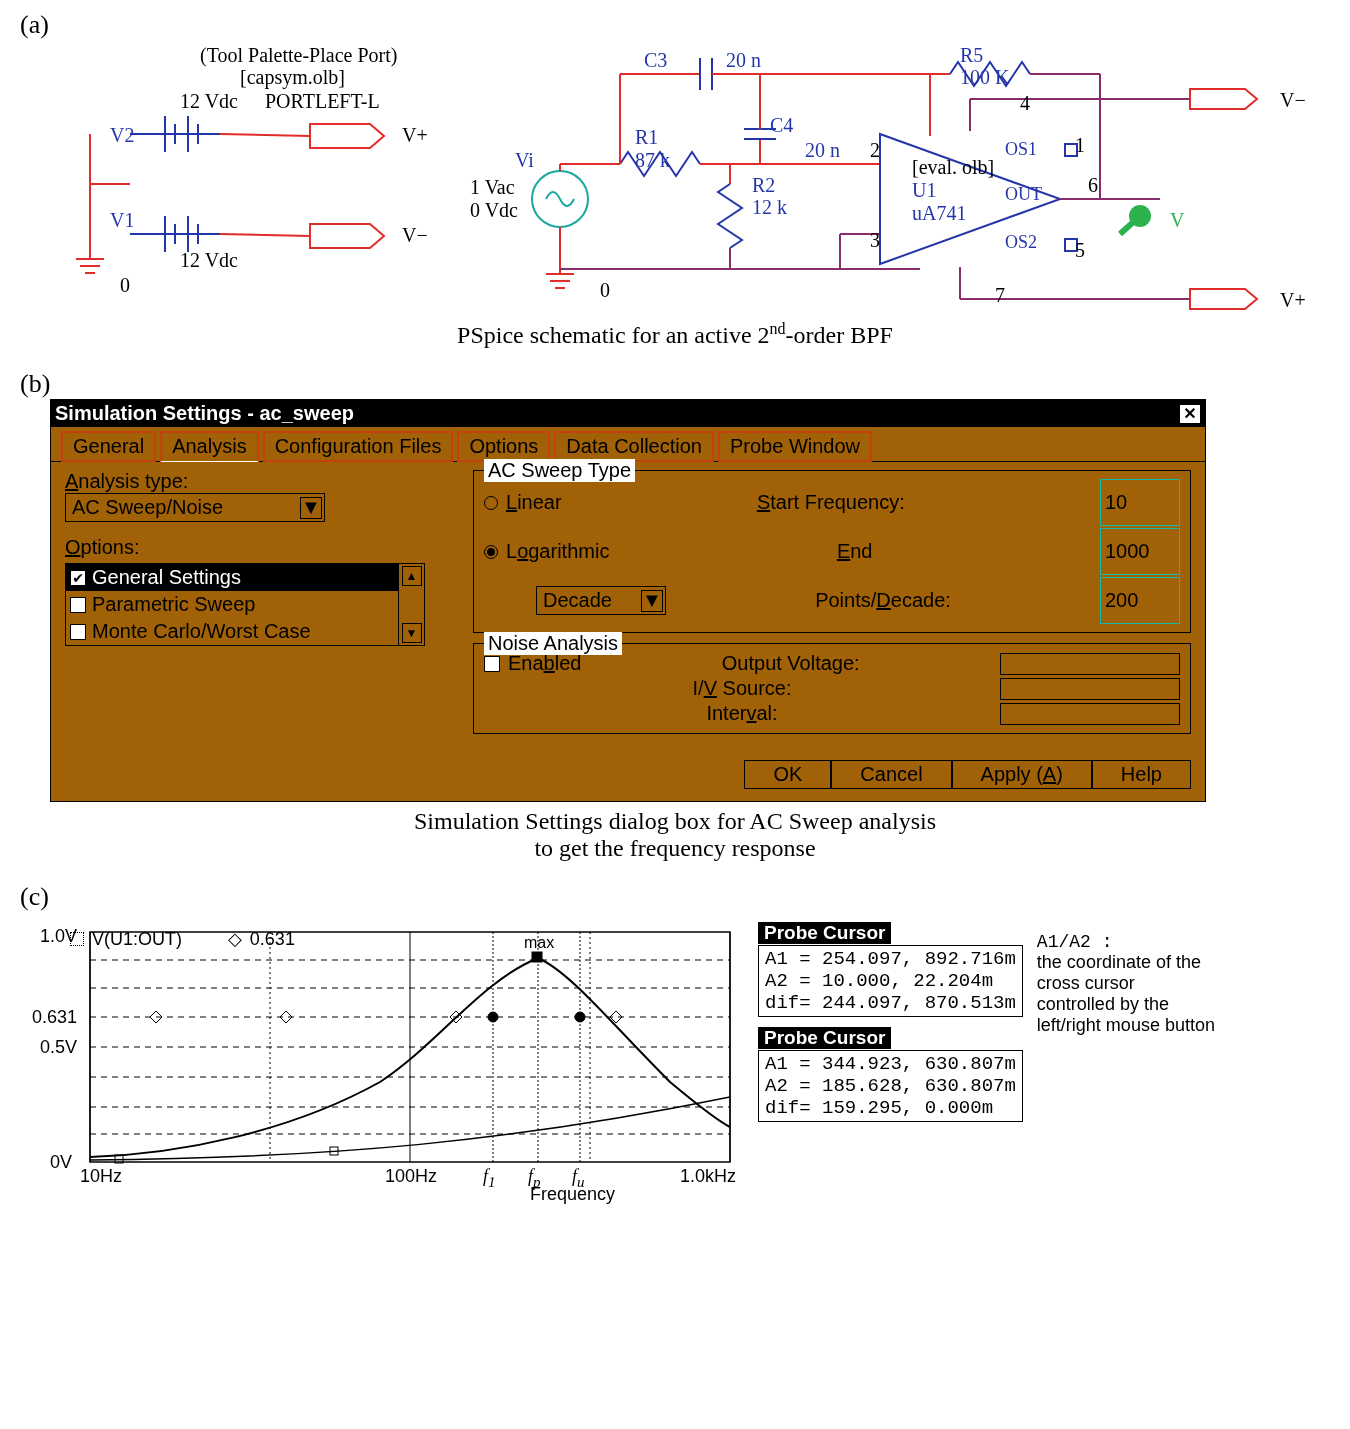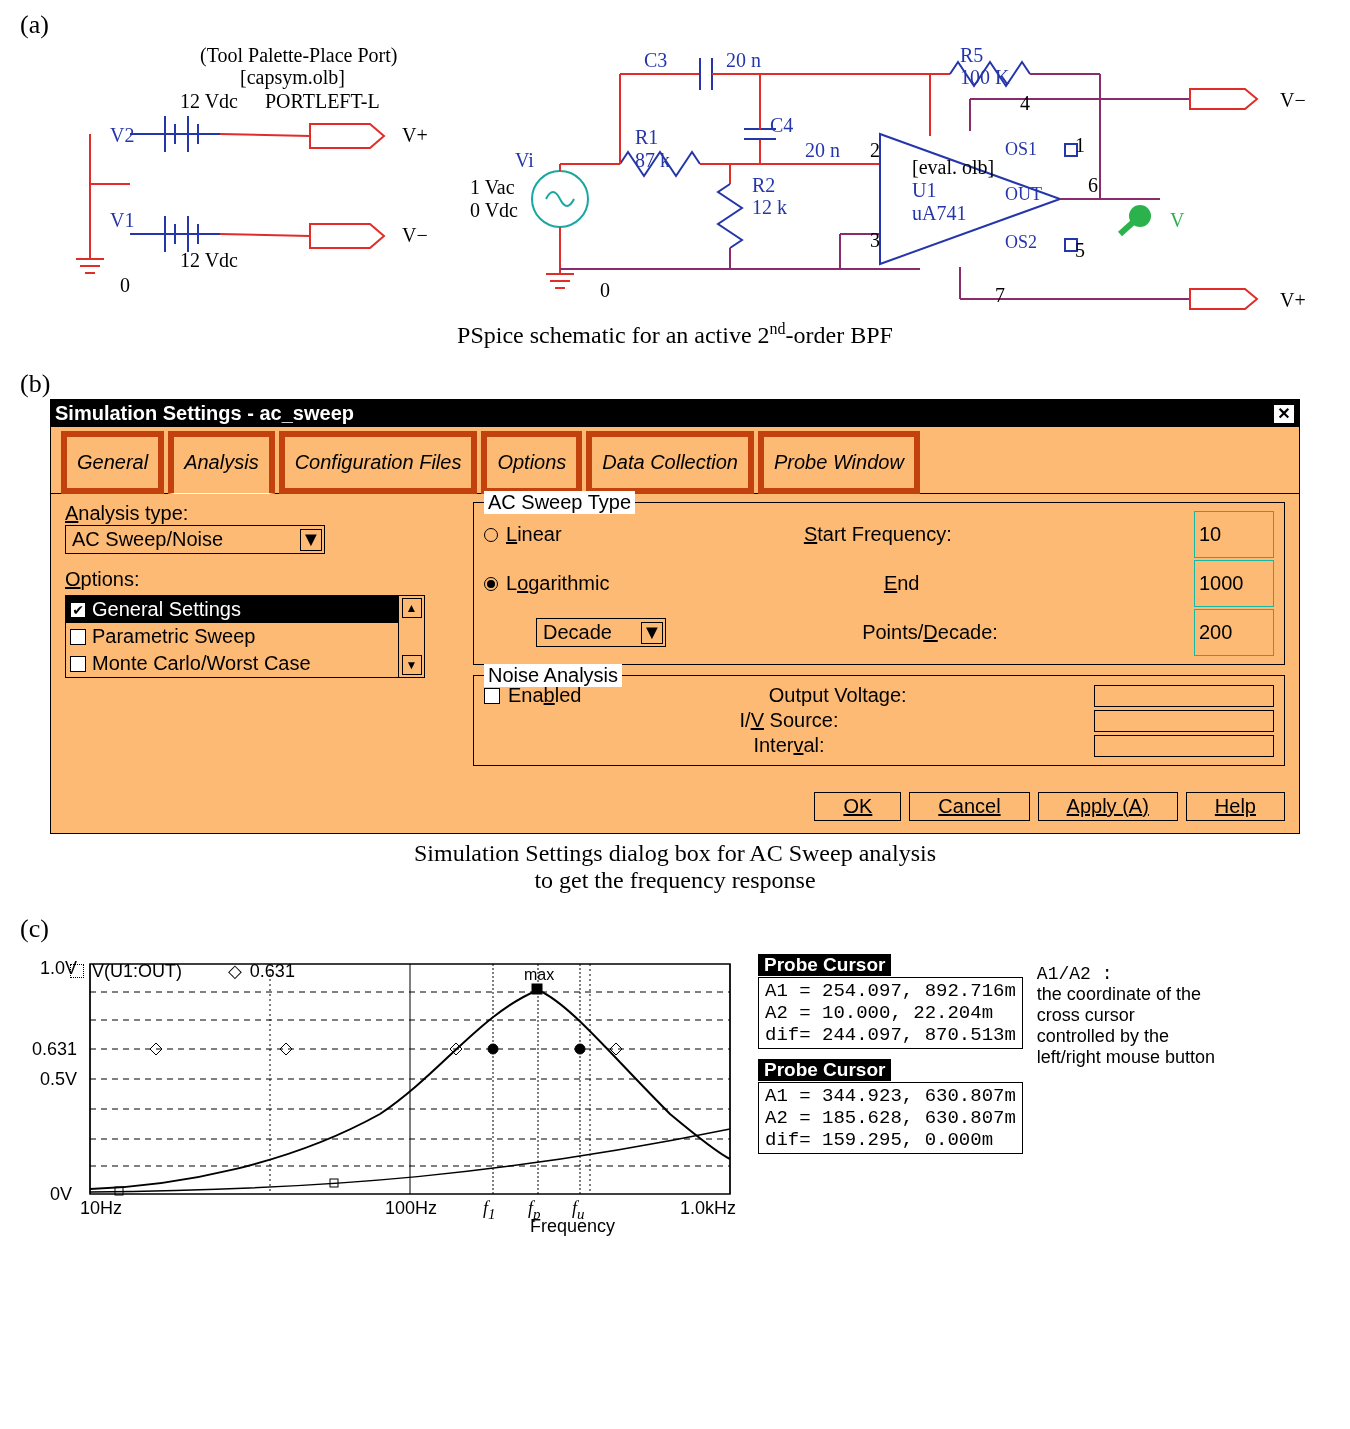--- a/index.html
+++ b/index.html
@@ -14,46 +14,46 @@
   .schematic { position: relative; height: 270px; margin-top: 4px; }
   .schematic svg { position: absolute; top: 0; left: 0; }
   .sch-text { position: absolute; font-size: 20px; white-space: nowrap; }
   .blue { color: #2536ab; }
   .red { stroke: #e02d2a; }
   .purple { stroke: #8a2b6b; }
   .darkblue { stroke: #2536ab; }
 
   
   .dlg-wrap { padding: 0 30px; }
-  .dlg { border: 1px solid #000; background: #fdba74; width: 1250px; font-family: Arial, sans-serif; font-size: 20px; }
+  .dlg { border: 1px solid #000; background: #a16207; width: 1156px; font-family: Arial, sans-serif; font-size: 20px; }
   .titlebar { background: #000; color: #fff; font-weight: bold; display: flex; justify-content: space-between; align-items: center; padding: 2px 4px; font-size: 20px; }
   .closebtn { border: 1px solid #000; background: #fff; color: #000; width: 22px; height: 20px; text-align: center; font-size: 16px; line-height: 18px; }
   .tabs { display: flex; padding: 4px 10px 0; gap: 4px; }
-  .tab { border: 6px solid #c2410c; padding: 14px 10px; font-style: italic; }
+  .tab { border: 2px solid #c2410c; padding: 2px 10px; }
   .tab.active { border-bottom: 1px solid #fff; position: relative; z-index: 1; }
   .dlg-body { border-top: 1px solid #000; margin-top: -1px; padding: 8px 14px 10px; display: flex; gap: 20px; }
   .dlg-col { flex: 1; }
   .underline { text-decoration: underline; }
   .fauxselect { border: 1px solid #000; display: inline-flex; align-items: center; width: 260px; justify-content: space-between; padding: 2px 2px 2px 6px; }
   .dropbtn { border: 1px solid #000; width: 22px; height: 22px; display: inline-flex; align-items: center; justify-content: center; }
   .options { border: 1px solid #000; margin-top: 4px; display: flex; }
   .optlist { flex: 1; }
   .optrow { display: flex; align-items: center; gap: 6px; padding: 2px 4px; }
   .optrow.selected { background: #000; color: #fff; }
   .ckbox { width: 16px; height: 16px; border: 1px solid #000; display: inline-block; background: #fff; color: #000; text-align: center; line-height: 14px; font-size: 14px; }
   .scroll { border-left: 1px solid #000; width: 26px; display: flex; flex-direction: column; justify-content: space-between; align-items: center; padding: 2px 0; }
   .scrollbtn { border: 1px solid #000; width: 20px; height: 20px; font-size: 12px; display:flex;align-items:center;justify-content:center;}
   .fset { border: 1px solid #000; padding: 6px 10px; position: relative; margin-bottom: 10px; margin-left: 28px; }
   .fset-legend { position: absolute; top: -12px; left: 10px; background: #fff; padding: 0 4px; }
   .row { display: flex; align-items: center; justify-content: space-between; margin: 2px 0; gap: 8px; }
   .radio { width: 14px; height: 14px; border-radius: 50%; border: 1px solid #000; display: inline-block; position: relative; }
   .radio.checked::after { content: ""; position: absolute; width: 8px; height: 8px; border-radius: 50%; background: #000; top: 2px; left: 2px; }
   .shortin { width: 80px; border: 1px solid #14b8a6; padding: 11px 4px; }
   .wideinput { width: 180px; border: 1px solid #000; height: 22px; }
-  .btnrow { display: flex; justify-content: flex-end; gap: 8px; padding: 6px 14px 12px; text-decoration: underline; }
+  .btnrow { display: flex; justify-content: flex-end; gap: 0; padding: 6px 14px 12px; }
   .btn { border: 1px solid #000; padding: 2px 28px; }
 
   
   .chartwrap { display: flex; align-items: flex-start; padding: 0 0 0 10px; margin-top: 10px; gap: 8px; }
   .chart { position: relative; width: 720px; height: 300px; font-family: Arial, sans-serif; font-size: 18px; }
   .chart svg { position: absolute; top: 0; left: 0; }
   .chart-label { position: absolute; }
   .cursor-panel { font-family: "Courier New", monospace; font-size: 19px; }
   .pc-header { background: #000000; color: #fff; font-weight: bold; padding: 0 6px; font-family: Arial, sans-serif; display:inline-block;}
   .pc-body { border: 1px solid #000; padding: 2px 6px; margin-bottom: 10px; }

